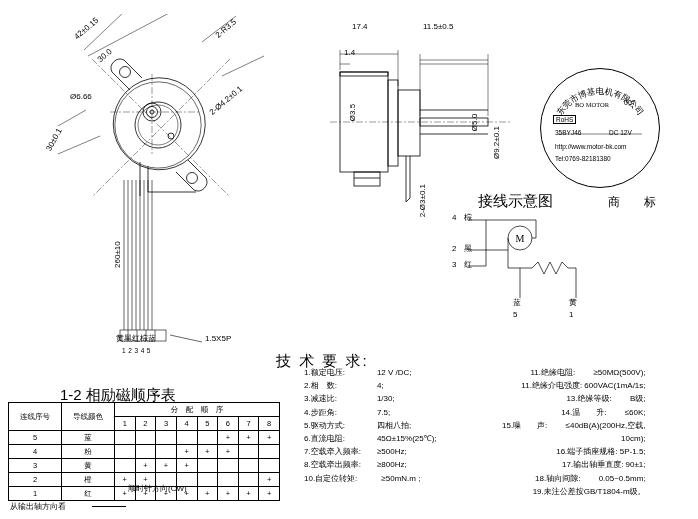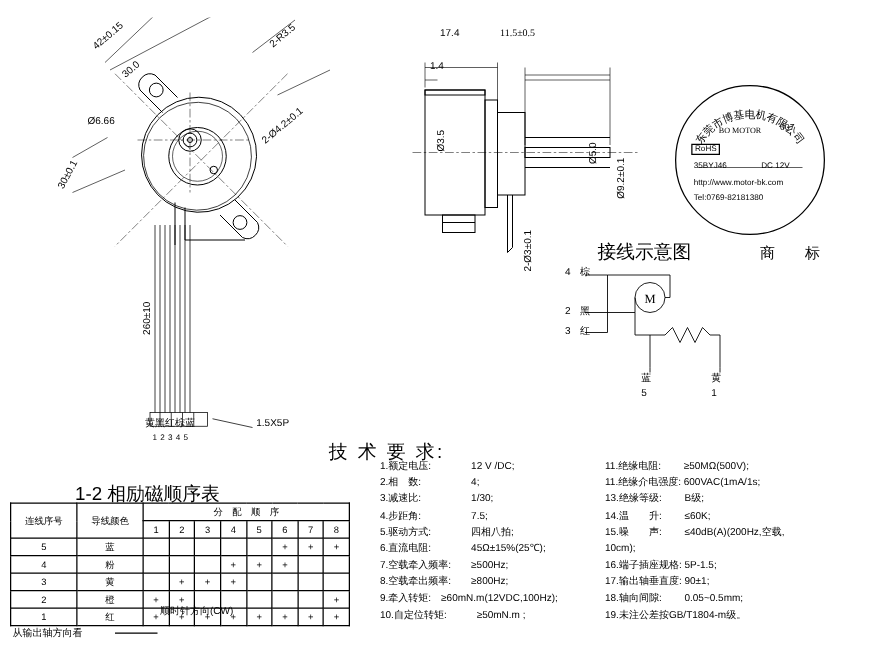--- a/index.html
+++ b/index.html
@@ -132,21 +132,21 @@
         <line x1="20" y1="44" x2="30" y2="44"></line>
         <line x1="100" y1="44" x2="168" y2="44"></line>
         <line x1="100" y1="34" x2="100" y2="96"></line>
         <line x1="168" y1="34" x2="168" y2="96"></line>
         <line x1="100" y1="40" x2="168" y2="40"></line>
       </g>
     </svg>
   </div>
   <div class="abs txt" style="left:352px;top:22px;">17.4</div>
   <div class="abs txt" style="left:344px;top:48px;">1.4</div>
-  <div class="abs txt" style="left:400px;top:22px;font-family:Liberation Serif, serif;">11.5±0.5</div>
+  <div class="abs txt" style="left:423px;top:22px;">11.5±0.5</div>
   <div class="abs txt" style="left:344px;top:108px;transform:rotate(-90deg);">Ø3.5</div>
   <div class="abs txt" style="left:466px;top:118px;transform:rotate(-90deg);">Ø5.0</div>
   <div class="abs txt" style="left:480px;top:138px;transform:rotate(-90deg);">Ø9.2±0.1</div>
   <div class="abs txt" style="left:406px;top:196px;transform:rotate(-90deg);">2-Ø3±0.1</div>
 
   <div class="abs txt9" style="left:478px;top:192px;">接线示意图</div>
   <div class="abs" style="left:448px;top:206px;width:140px;height:110px;">
     <svg width="140" height="110" viewBox="0 0 140 110">
       <g fill="none" stroke="#000" stroke-width="0.7">
 
@@ -288,34 +288,33 @@
         <td>+</td>
         <td>+</td>
       </tr>
     </tbody>
       </table>
   </div>
   <div class="abs txt" style="left:10px;top:502px;">从输出轴方向看</div>
   <div class="abs txt" style="left:128px;top:484px;">顺时针方向(CW)</div>
   <div class="ln" style="left:92px;top:506px;width:34px;height:1px;"></div>
 
-  <div class="abs txt9" style="left:263px;top:352px;letter-spacing:2px;">技 术 要 求:</div>
+  <div class="abs txt9" style="left:276px;top:352px;letter-spacing:2px;">技 术 要 求:</div>
   <div class="abs specs" style="left:276px;top:366px;">
     <div>1.额定电压:　　　　12 V /DC;</div>
     <div>2.相　数:　　　　　4;</div>
     <div>3.减速比:　　　　　1/30;</div>
     <div>4.步距角:　　　　　7.5;</div>
     <div>5.驱动方式:　　　　四相八拍;</div>
     <div>6.直流电阻:　　　　45Ω±15%(25℃);</div>
     <div>7.空载牵入频率:　　≥500Hz;</div>
     <div>8.空载牵出频率:　　≥800Hz;</div>
-    <div>9.牵入转矩:　≥60mN.m(12VDC,100Hz);</div>
     <div>10.自定位转矩:　　　≥50mN.m  ;</div>
   </div>
-  <div class="abs specs" style="left:456px;top:366px;">
+  <div class="abs specs" style="left:474px;top:366px;text-align:right;">
     <div>11.绝缘电阻:　　 ≥50MΩ(500V);</div>
     <div>11.绝缘介电强度: 600VAC(1mA/1s;</div>
     <div>13.绝缘等级:　　 B级;</div>
     <div>14.温　　升:　　 ≤60K;</div>
     <div>15.噪　　声:　　 ≤40dB(A)(200Hz,空载,</div>
     <div>10cm);</div>
     <div>16.端子插座规格: 5P-1.5;</div>
     <div>17.输出轴垂直度: 90±1;</div>
     <div>18.轴向间隙:　　 0.05~0.5mm;</div>
     <div>19.未注公差按GB/T1804-m级。</div>

